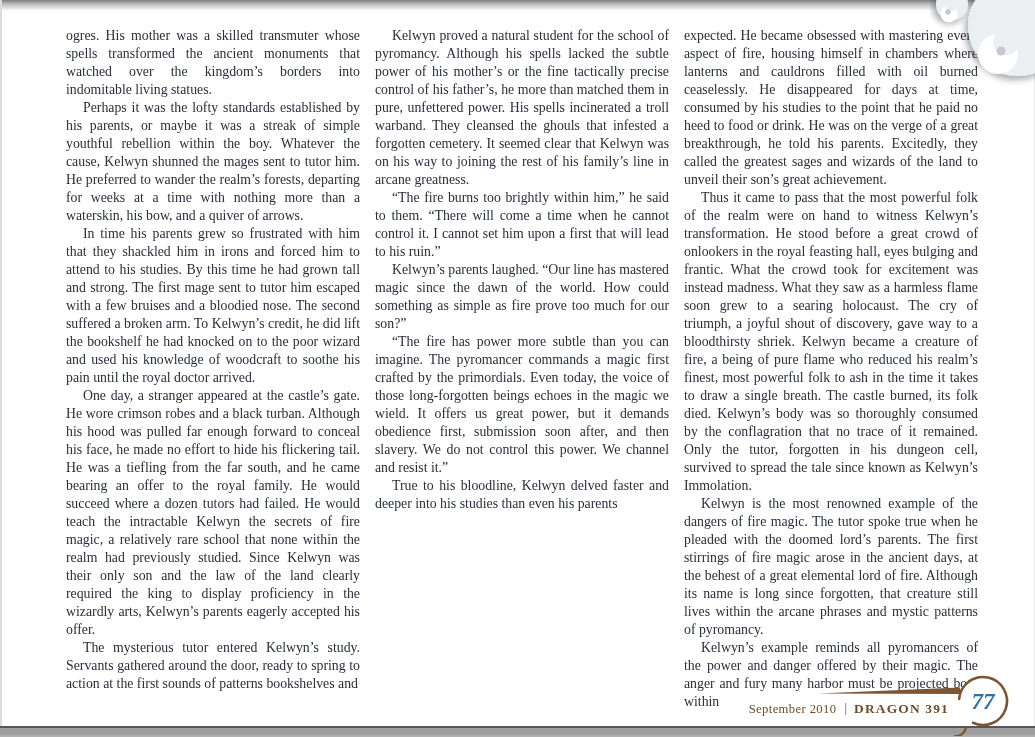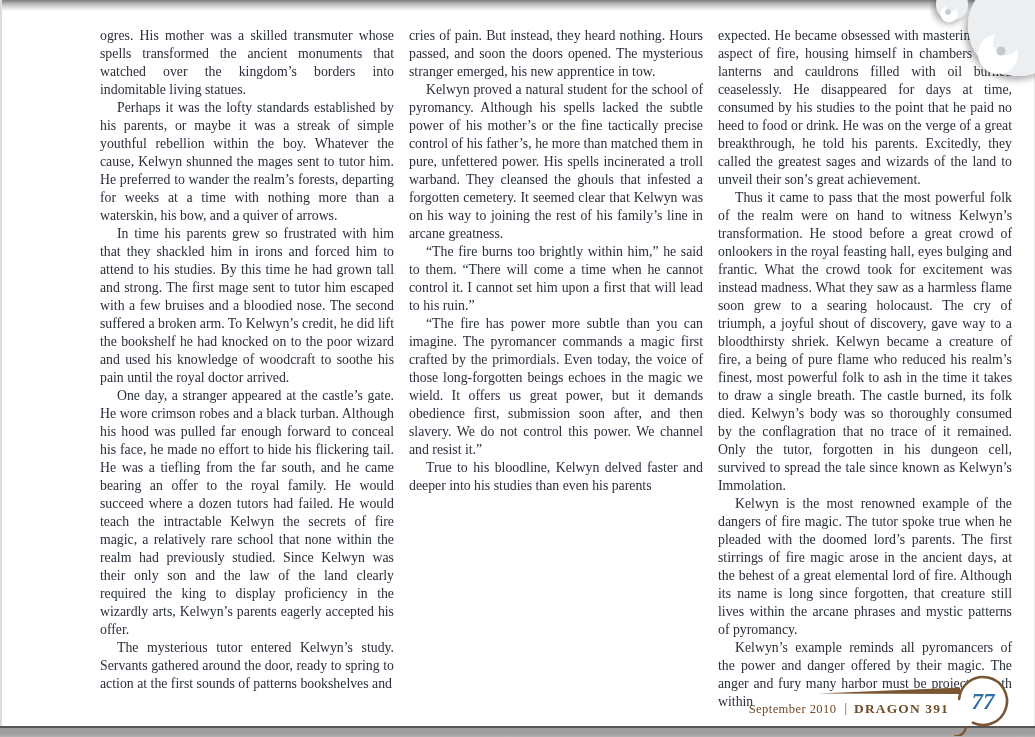--- a/index.html
+++ b/index.html
@@ -24,21 +24,21 @@
   .left-edge {
     position: absolute; left: 0; top: 0; bottom: 0; width: 2px;
     background: #dcdcdc;
   }
   .right-edge {
     position: absolute; right: 0; top: 0; bottom: 0; width: 1px;
     background: #e9e9e9;
   }
   .columns {
     position: absolute; left: 66px; top: 27px; width: 912px;
-    display: flex; gap: 15px; margin-left: 34px;
+    display: flex; gap: 15px;
   }
   .col {
     width: 294px;
     font-size: 13.8px;
     line-height: 18px;
     color: #2a2e3a;
     text-align: justify;
   }
   .col p.para { margin: 0; }
   .col p.para.indent { text-indent: 17px; }
@@ -102,23 +102,23 @@
 
   <div class="columns">
     <div class="col">
         <p class="para">ogres. His mother was a skilled transmuter whose spells transformed the ancient monuments that watched over the kingdom’s borders into indomitable living statues.</p>
         <p class="para indent">Perhaps it was the lofty standards established by his parents, or maybe it was a streak of simple youthful rebellion within the boy. Whatever the cause, Kelwyn shunned the mages sent to tutor him. He preferred to wander the realm’s forests, departing for weeks at a time with nothing more than a waterskin, his bow, and a quiver of arrows.</p>
         <p class="para indent">In time his parents grew so frustrated with him that they shackled him in irons and forced him to attend to his studies. By this time he had grown tall and strong. The first mage sent to tutor him escaped with a few bruises and a bloodied nose. The second suffered a broken arm. To Kelwyn’s credit, he did lift the bookshelf he had knocked on to the poor wizard and used his knowledge of woodcraft to soothe his pain until the royal doctor arrived.</p>
         <p class="para indent">One day, a stranger appeared at the castle’s gate. He wore crimson robes and a black turban. Although his hood was pulled far enough forward to conceal his face, he made no effort to hide his flickering tail. He was a tiefling from the far south, and he came bearing an offer to the royal family. He would succeed where a dozen tutors had failed. He would teach the intractable Kelwyn the secrets of fire magic, a relatively rare school that none within the realm had previously studied. Since Kelwyn was their only son and the law of the land clearly required the king to display proficiency in the wizardly arts, Kelwyn’s parents eagerly accepted his offer.</p>
         <p class="para indent">The mysterious tutor entered Kelwyn’s study. Servants gathered around the door, ready to spring to action at the first sounds of patterns bookshelves and</p>
       </div>
     <div class="col">
-        <p class="para">cries of pain. But instead, they heard nothing. Hours passed, and soon the doors opened. The mysterious stranger emerged, his new apprentice in tow.</p>
         <p class="para indent">Kelwyn proved a natural student for the school of pyromancy. Although his spells lacked the subtle power of his mother’s or the fine tactically precise control of his father’s, he more than matched them in pure, unfettered power. His spells incinerated a troll warband. They cleansed the ghouls that infested a forgotten cemetery. It seemed clear that Kelwyn was on his way to joining the rest of his family’s line in arcane greatness.</p>
         <p class="para indent">“The fire burns too brightly within him,” he said to them. “There will come a time when he cannot control it. I cannot set him upon a first that will lead to his ruin.”</p>
+        <p class="para indent">Kelwyn’s parents laughed. “Our line has mastered magic since the dawn of the world. How could something as simple as fire prove too much for our son?”</p>
         <p class="para indent">“The fire has power more subtle than you can imagine. The pyromancer commands a magic first crafted by the primordials. Even today, the voice of those long-forgotten beings echoes in the magic we wield. It offers us great power, but it demands obedience first, submission soon after, and then slavery. We do not control this power. We channel and resist it.”</p>
         <p class="para indent">True to his bloodline, Kelwyn delved faster and deeper into his studies than even his parents</p>
       </div>
     <div class="col">
         <p class="para">expected. He became obsessed with mastering every aspect of fire, housing himself in chambers where lanterns and cauldrons filled with oil burned ceaselessly. He disappeared for days at time, consumed by his studies to the point that he paid no heed to food or drink. He was on the verge of a great breakthrough, he told his parents. Excitedly, they called the greatest sages and wizards of the land to unveil their son’s great achievement.</p>
         <p class="para indent">Thus it came to pass that the most powerful folk of the realm were on hand to witness Kelwyn’s transformation. He stood before a great crowd of onlookers in the royal feasting hall, eyes bulging and frantic. What the crowd took for excitement was instead madness. What they saw as a harmless flame soon grew to a searing holocaust. The cry of triumph, a joyful shout of discovery, gave way to a bloodthirsty shriek. Kelwyn became a creature of fire, a being of pure flame who reduced his realm’s finest, most powerful folk to ash in the time it takes to draw a single breath. The castle burned, its folk died. Kelwyn’s body was so thoroughly consumed by the conflagration that no trace of it remained. Only the tutor, forgotten in his dungeon cell, survived to spread the tale since known as Kelwyn’s Immolation.</p>
         <p class="para indent">Kelwyn is the most renowned example of the dangers of fire magic. The tutor spoke true when he pleaded with the doomed lord’s parents. The first stirrings of fire magic arose in the ancient days, at the behest of a great elemental lord of fire. Although its name is long since forgotten, that creature still lives within the arcane phrases and mystic patterns of pyromancy.</p>
         <p class="para indent">Kelwyn’s example reminds all pyromancers of the power and danger offered by their magic. The anger and fury many harbor must be projected both within</p>
       </div>
   </div>

